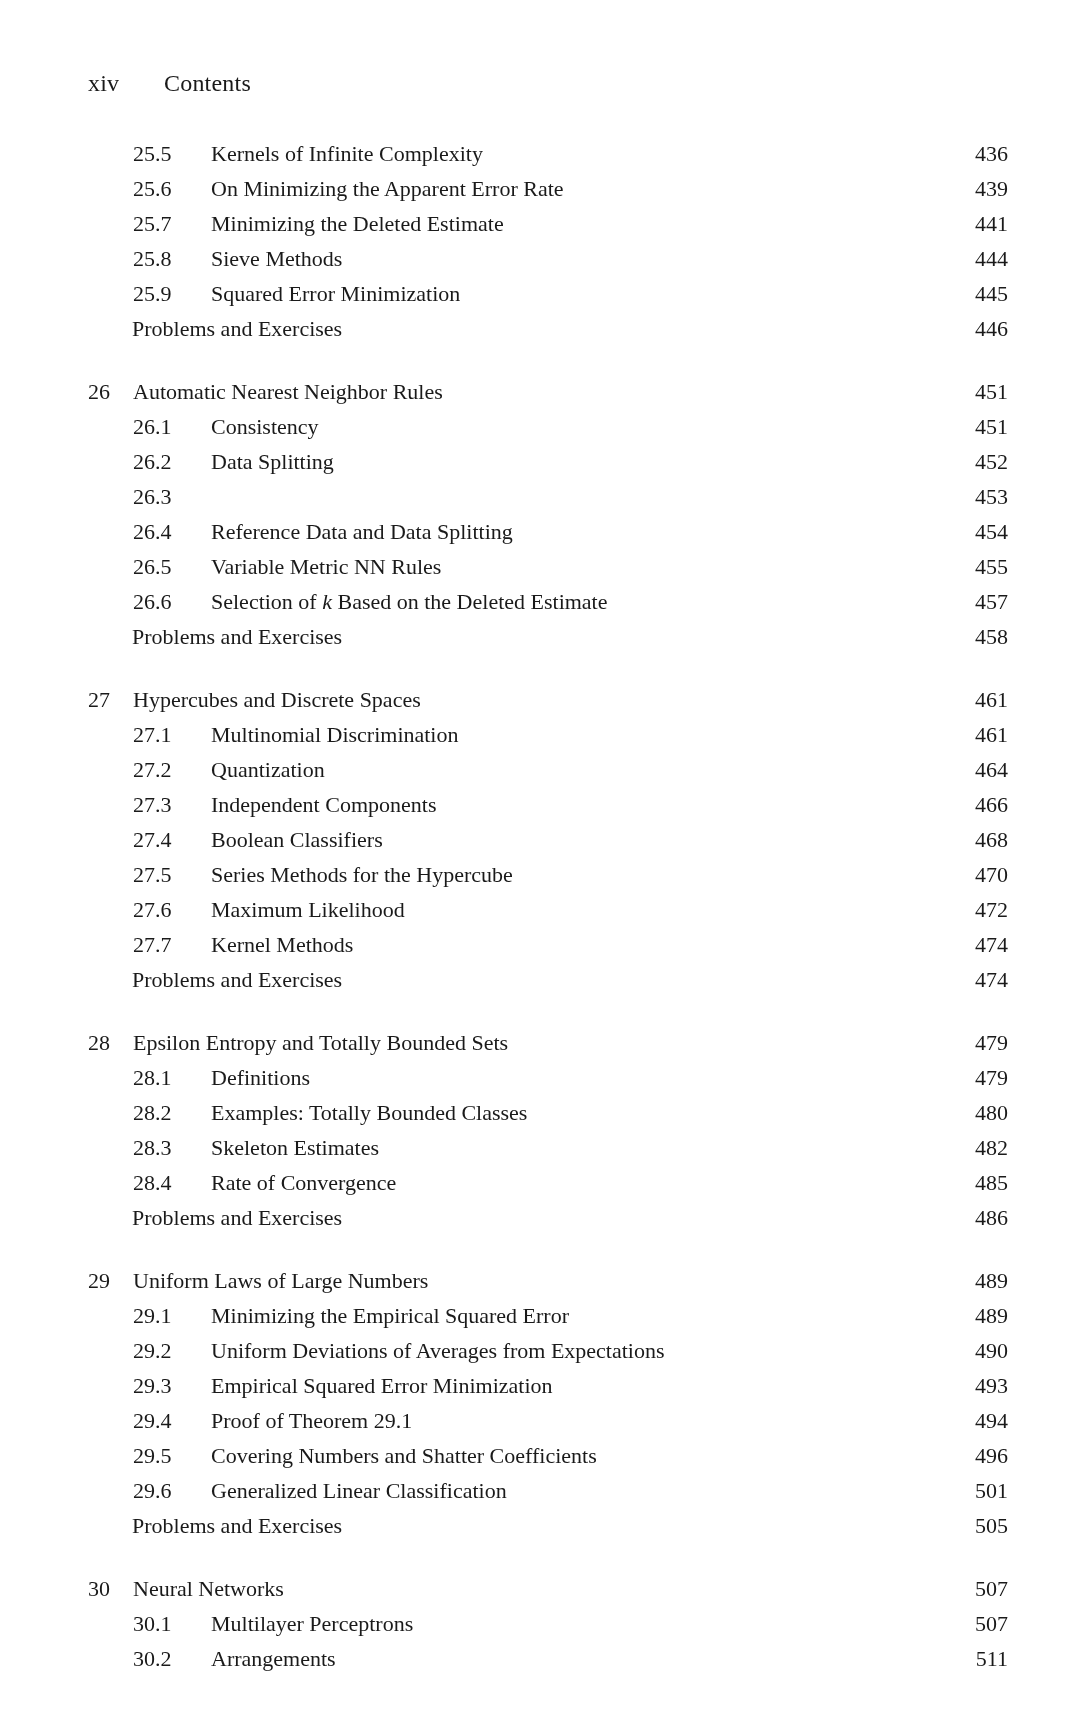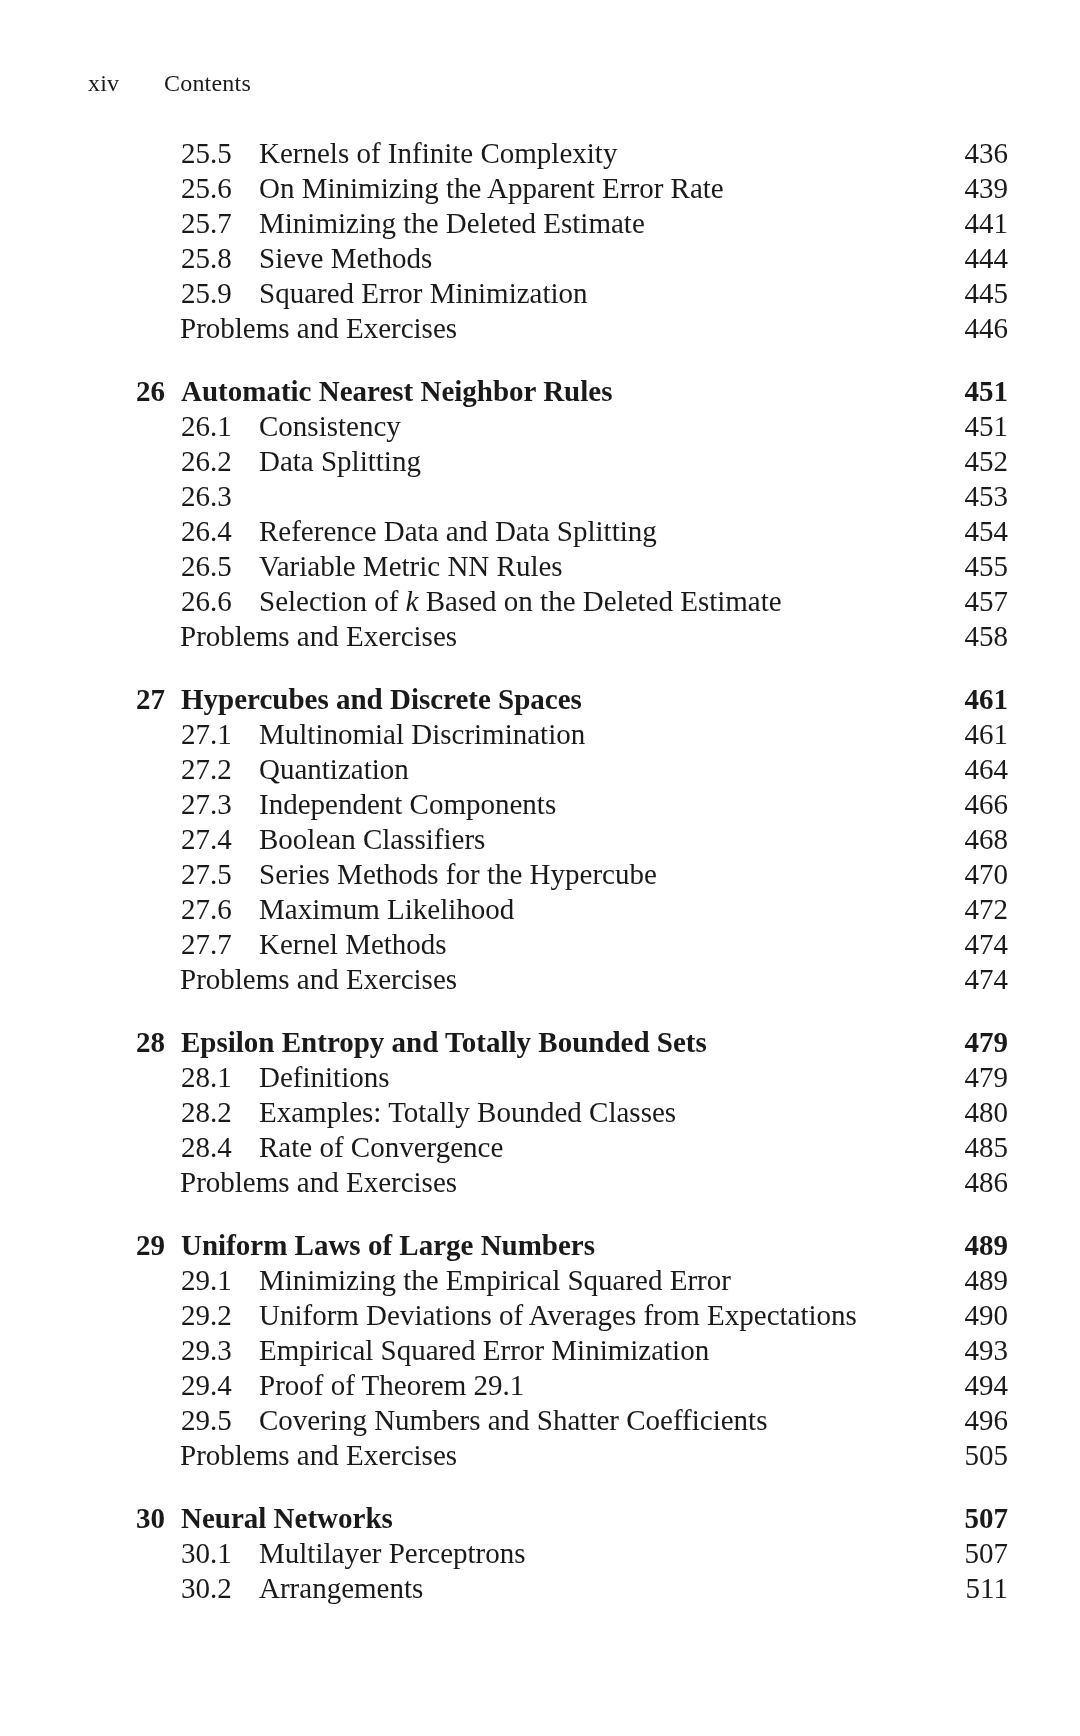--- a/index.html
+++ b/index.html
@@ -2,26 +2,26 @@
 <html><head>
 <meta charset="utf-8">
 <style>
   html, body { margin:0; padding:0; background:#ffffff; }
   body { width:1080px; height:1736px; position:relative; overflow:hidden;
          font-family:"Liberation Serif","DejaVu Serif",serif; color:#1a1a1a; }
   .running-head { position:absolute; top:70px; left:88px; font-size:24px; letter-spacing:0.2px; }
   .running-head .folio { position:absolute; left:0; }
   .running-head .rh-title { position:absolute; left:76px; white-space:nowrap; }
   .toc { position:absolute; top:136px; left:0; width:1080px; }
-  .row { position:relative; height:35px; font-size:29px; line-height:35px; white-space:nowrap;margin-left:48px; }
+  .row { position:relative; height:35px; font-size:22px; line-height:35px; white-space:nowrap; }
   .row .num { position:absolute; left:133px; }
   .row .title { position:absolute; left:211px;text-align:right; }
   .row .page { position:absolute; right:72px; text-align:center; }
   .row.problems .title { left:132px; }
-  .row.chapter { font-weight:bold;padding-left:8px; }
+  .row.chapter { font-weight:normal;padding-left:8px; }
   .row.chapter .num { left:88px; }
   .row.chapter .title { left:133px; }
   .gap { height:28px; }
   em { font-style:italic; }
 </style>
 </head>
 <body>
 
 <div class="running-head">
   <span class="folio">xiv</span>
@@ -159,20 +159,25 @@
       <span class="num">28.1</span>
       <span class="title">Definitions</span>
       <span class="page">479</span>
     </div>
   <div class="row">
       <span class="num">28.2</span>
       <span class="title">Examples: Totally Bounded Classes</span>
       <span class="page">480</span>
     </div>
   <div class="row">
+      <span class="num">28.3</span>
+      <span class="title">Skeleton Estimates</span>
+      <span class="page">482</span>
+    </div>
+  <div class="row">
       <span class="num">28.4</span>
       <span class="title">Rate of Convergence</span>
       <span class="page">485</span>
     </div>
   <div class="row problems">
       <span class="title">Problems and Exercises</span>
       <span class="page">486</span>
     </div>
 
   <div class="gap"></div>
@@ -200,20 +205,25 @@
   <div class="row">
       <span class="num">29.4</span>
       <span class="title">Proof of Theorem 29.1</span>
       <span class="page">494</span>
     </div>
   <div class="row">
       <span class="num">29.5</span>
       <span class="title">Covering Numbers and Shatter Coefficients</span>
       <span class="page">496</span>
     </div>
+  <div class="row">
+      <span class="num">29.6</span>
+      <span class="title">Generalized Linear Classification</span>
+      <span class="page">501</span>
+    </div>
   <div class="row problems">
       <span class="title">Problems and Exercises</span>
       <span class="page">505</span>
     </div>
 
   <div class="gap"></div>
 
   <div class="row chapter">
       <span class="num">30</span>
       <span class="title">Neural Networks</span>

